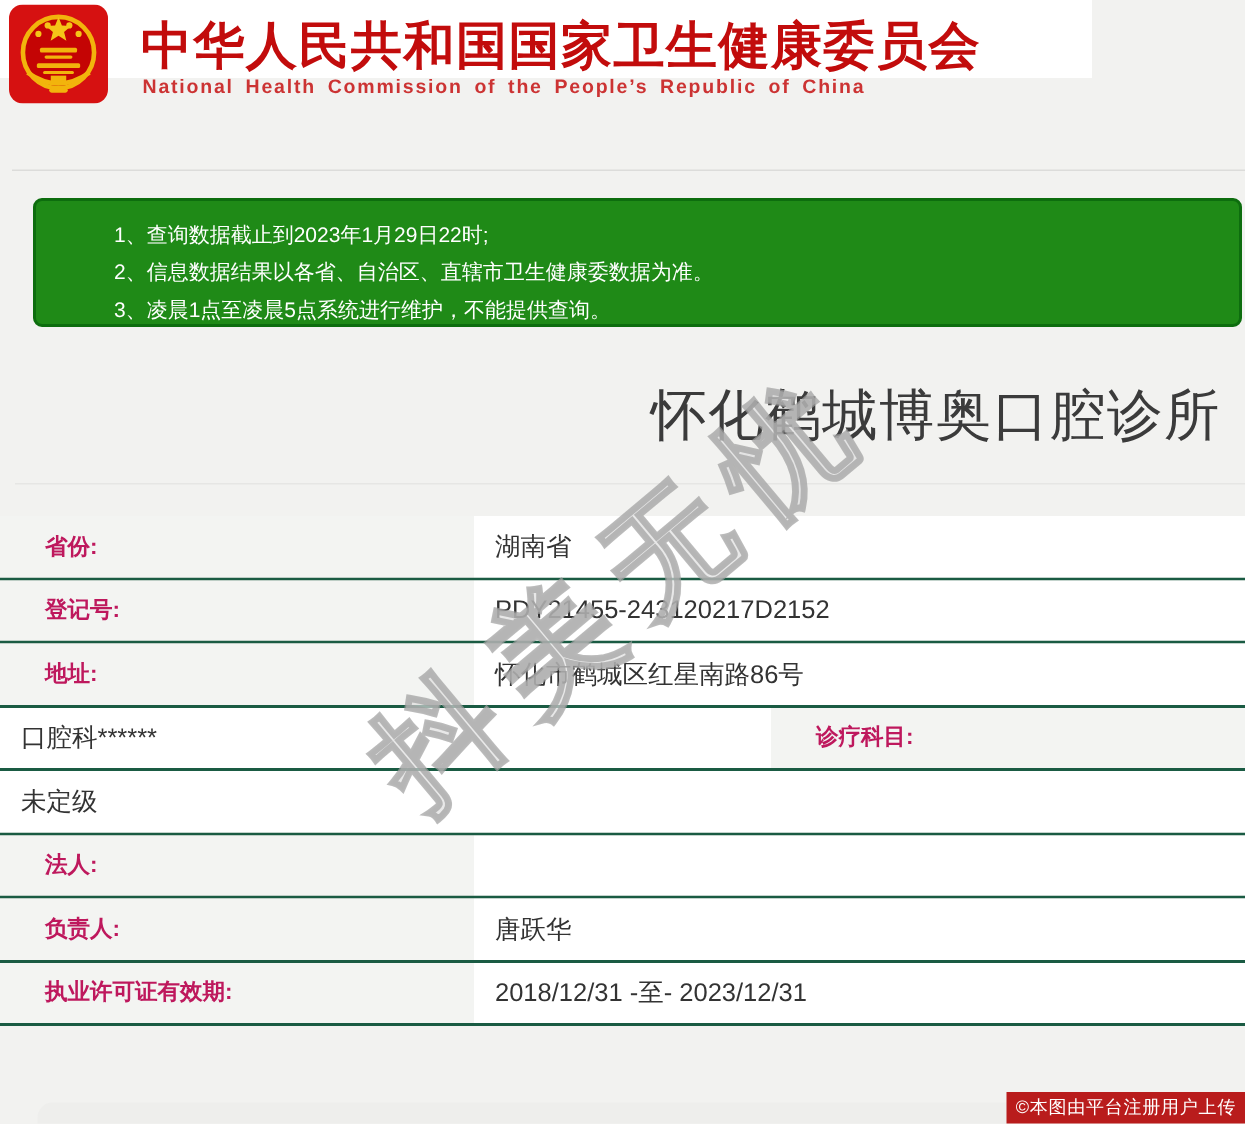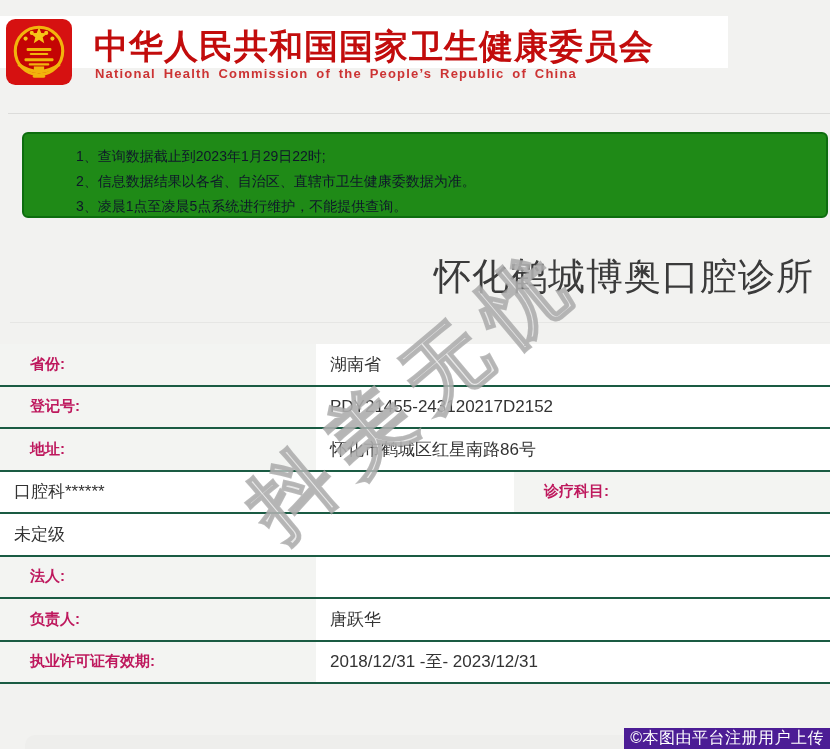--- a/index.html
+++ b/index.html
@@ -7,21 +7,21 @@
   body {
     font-family:"Liberation Sans","DejaVu Sans",sans-serif;
     background:#f2f2f0;
     position:relative;
     overflow:hidden;
   }
   .page { position:absolute; left:0; top:0; width:830px; height:749px; }
 
   
   .site-header {
-    position:absolute; left:0; top:16px; width:728px; height:52px;
+    position:absolute; left:0; top:0; width:728px; height:52px;
     background:#ffffff;
   }
   .emblem {
     position:absolute; left:6px; top:3px; width:66px; height:66px;
   }
   .title-cn {
     position:absolute; left:94px; top:8px;
     font-size:34px; font-weight:bold; color:#c20c0c;
     letter-spacing:1px; white-space:nowrap;
   }
@@ -32,21 +32,21 @@
   }
   .header-divider {
     position:absolute; left:8px; right:0; top:113px; height:1px;
     background:#dcdcda;
   }
 
   
   .notice {
     position:absolute; left:22px; top:132px; width:806px; height:86px;
     background:#1f8a17; border:2px solid #0d6d0e; border-radius:6px;
-    color:#0f172a; font-size:14px; line-height:25px;
+    color:#ffffff; font-size:14px; line-height:25px;
     padding:10px 10px 0 52px;
   }
   .notice-line { white-space:nowrap; }
 
   
   .org-title {
     position:absolute; left:434px; top:252px;
     font-size:37px; font-weight:500; color:#3b3b3b;
     letter-spacing:1px; white-space:nowrap;
   }
@@ -73,21 +73,21 @@
     font-size:17px; color:#333333;
   }
 
   
   .footer-strip {
     position:absolute; left:25px; right:0; top:735px; height:14px;
     background:#eeeeec; border-radius:10px 10px 0 0;
   }
   .copyright-badge {
     position:absolute; right:0; top:728px; height:21px;
-    background:#4c1d95; color:#ffffff; font-size:16px;
+    background:#b91c1c; color:#ffffff; font-size:12px;
     display:flex; align-items:center; padding:0 6px;
     letter-spacing:0.5px; z-index:60;
   }
 
   
   .watermark {
     position:absolute; left:415px; top:393px;
     transform:translate(-50%,-50%) rotate(-40deg);
     font-size:82px; font-weight:bold; letter-spacing:18px;
     white-space:nowrap;

